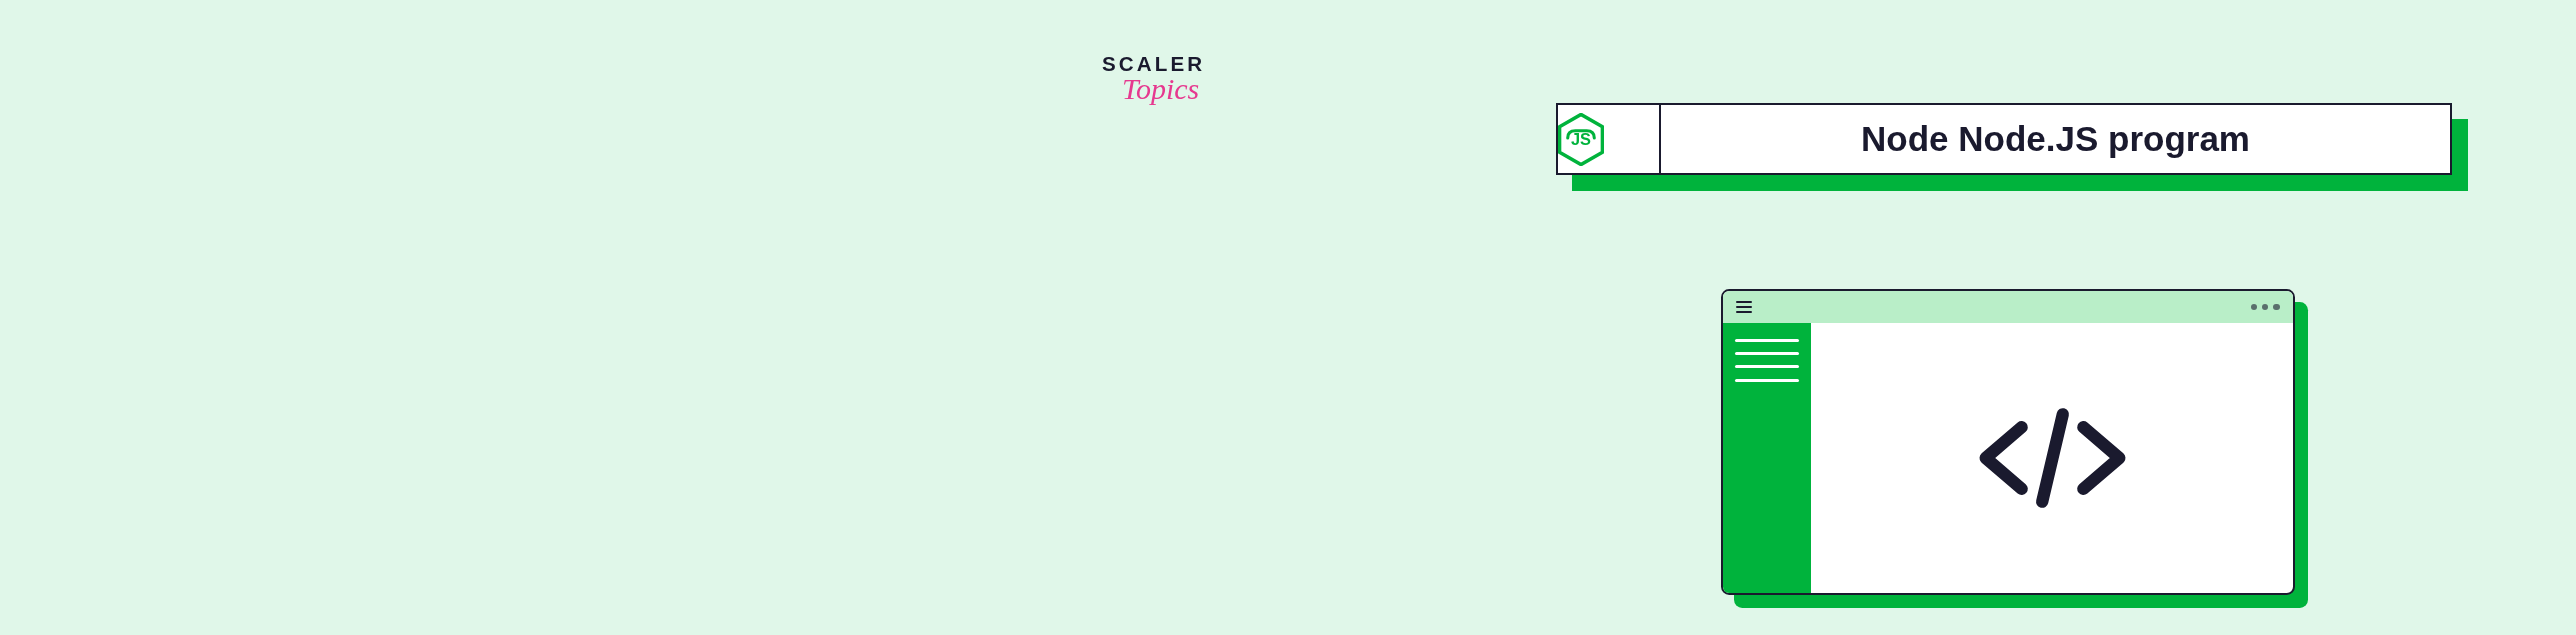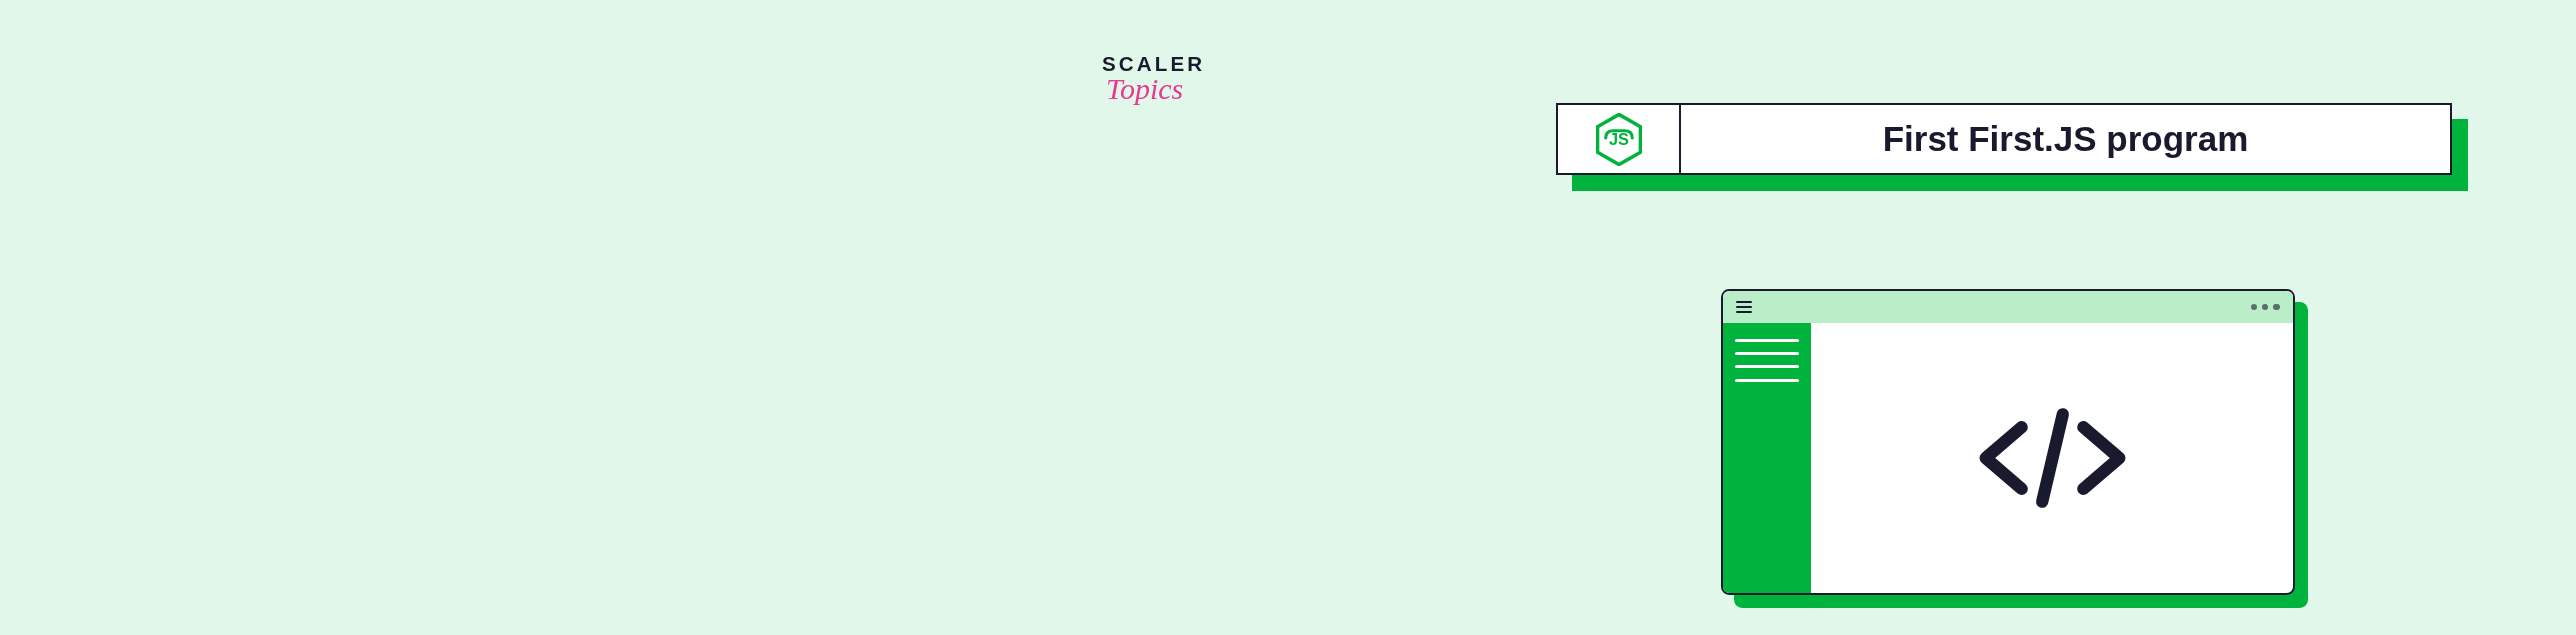--- a/index.html
+++ b/index.html
@@ -1,23 +1,23 @@
 <!DOCTYPE html>
 <html style="font-size:8.2px"><head>
 <meta charset="utf-8">
 <style>
 *{margin:0;padding:0;box-sizing:border-box}
 body{width:3091px;height:636px;background:#e0f7e9;font-family:Arial,Helvetica,sans-serif;position:relative}
 .logo{position:absolute;left:1102px;top:52px}
 .logo-scaler{font-family:Arial,sans-serif;font-weight:700;font-size:20.6px;letter-spacing:3.1px;color:#1a1a2e}
-.logo-topics{font-family:"Brush Script MT",cursive;font-size:30px;color:#e6398f;font-style:italic;margin-top:-4.1px;margin-left:4px}
+.logo-topics{font-family:"Brush Script MT",cursive;font-size:30px;color:#e6398f;font-style:italic;margin-top:-4.1px;margin-left:20px}
 .title-card{position:absolute;left:1556px;top:103px;width:912px;height:88px}
 .title-shadow{position:absolute;left:15.5px;top:15.5px;width:896px;height:72px;background:#00b33c}
 .title-box{position:absolute;left:0;top:0;width:896px;height:72px;background:#fff;border:2.6px solid #1a1a2e;display:flex;align-items:center}
-.node-icon-box{width:123px;height:100%;display:flex;align-items:center;justify-content:center;border-right:2.1px solid #1a1a2e}
+.node-icon-box{width:103px;height:100%;display:flex;align-items:center;justify-content:flex-start;border-right:2.1px solid #1a1a2e}
 .title-text{flex:1;text-align:center;font-size:35px;font-weight:700;color:#1a1a2e}
 .editor{position:absolute;left:1721px;top:289px;width:587px;height:319px}
 .ed-shadow{position:absolute;left:13.4px;top:13.4px;width:574px;height:306px;background:#00b33c;border-radius:8.2px}
 .ed-window{position:absolute;left:0;top:0;width:574px;height:306px;background:#fff;border:2.6px solid #1a1a2e;border-radius:8.2px;overflow:hidden;display:flex;flex-direction:column}
 .ed-topbar{height:32px;background:#b9eec8;display:flex;align-items:center;justify-content:space-between;padding:0 13.4px}
 .ed-menu-icon{display:flex;flex-direction:column;gap:3.1px}
 .ed-menu-icon span{display:block;width:15.5px;height:2.1px;background:#1a1a2e;border-radius:1px}
 .ed-dots{display:flex;gap:5.2px}
 .ed-dots span{width:6.2px;height:6.2px;border-radius:50%;background:#1a1a2e;opacity:.6}
 .ed-body{flex:1;display:flex}
@@ -36,21 +36,21 @@
 <div class="title-card">
   <div class="title-shadow"></div>
   <div class="title-box">
     <div class="node-icon-box">
       <svg width="46" height="53" viewBox="0 0 90 102">
         <path d="M45 2 L87 26 L87 76 L45 100 L3 76 L3 26 Z" fill="none" stroke="#00b33c" stroke-width="7" stroke-linejoin="round"></path>
         <text x="45" y="62" text-anchor="middle" font-family="Arial" font-weight="700" font-size="32" fill="#00b33c">JS</text>
         <path d="M19 48 Q19 34 34 34 L56 34 Q71 34 71 48" fill="none" stroke="#00b33c" stroke-width="6" stroke-linecap="round"></path>
       </svg>
     </div>
-    <div class="title-text">First First.JS program</div>
+    <div class="title-text">Node Node.JS program</div>
   </div>
 </div>
 
 <div class="editor">
   <div class="ed-shadow"></div>
   <div class="ed-window">
     <div class="ed-topbar">
       <div class="ed-menu-icon">
           <span></span>
           <span></span>

